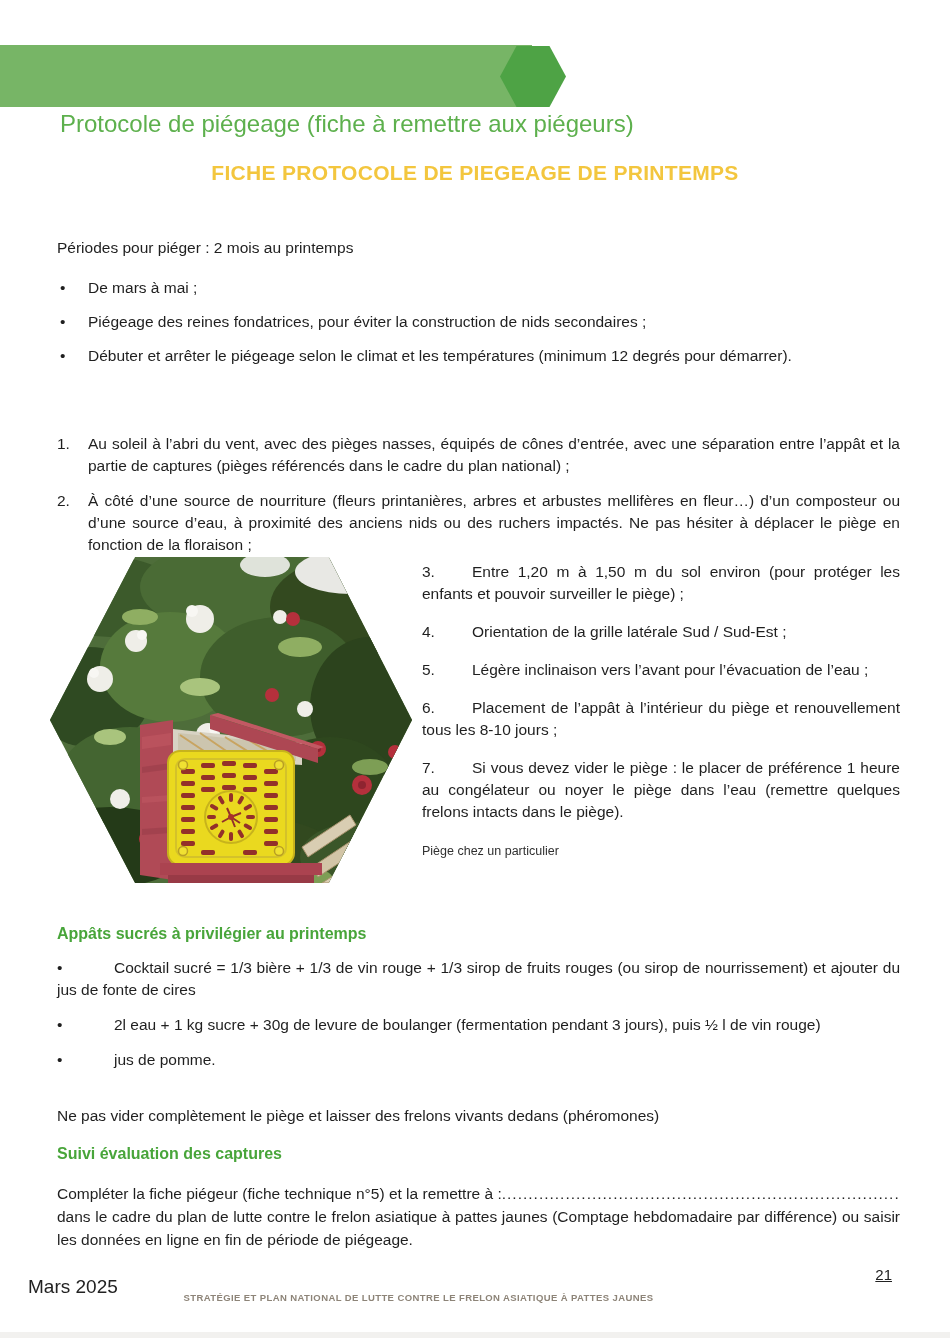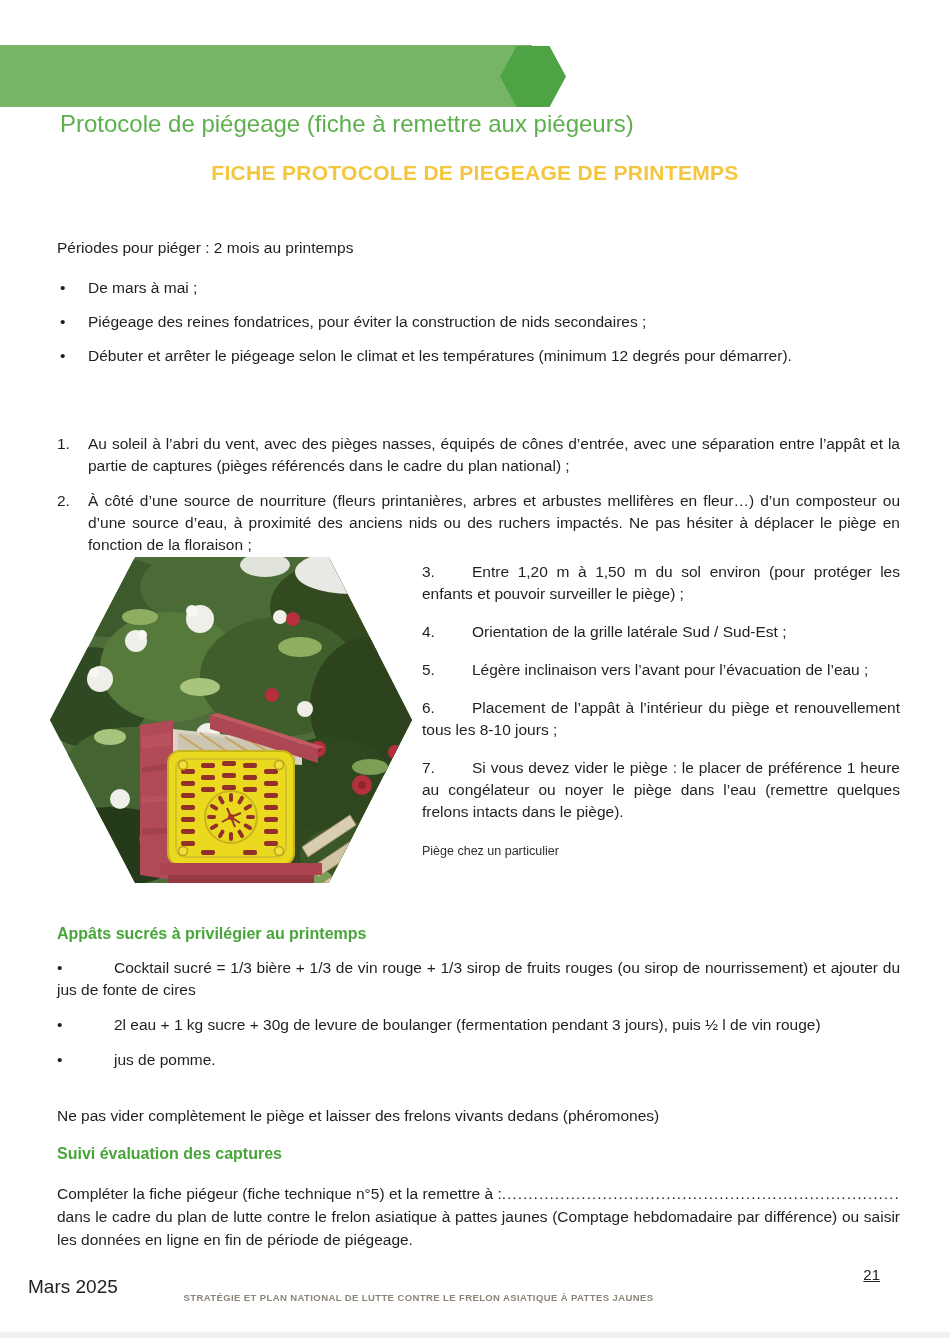--- a/index.html
+++ b/index.html
@@ -55,21 +55,21 @@
   .followup-para{position:absolute;left:57px;top:1182px;width:843px;font-size:15.5px;line-height:23px;}
   .dots-line{display:flex;}
   .dots{flex:1;overflow:hidden;white-space:nowrap;letter-spacing:1px;color:#1f1f1f;}
   .fp-rest{text-align:justify;}
   
   .footer-date{position:absolute;left:28px;top:1276px;font-size:19px;color:#222;}
   .footer-center{
     position:absolute;left:0;top:1280px;width:837px;text-align:center;
     font-size:9.5px;font-weight:bold;color:#8d8478;letter-spacing:.4px;margin-top:12px;
   }
-  .footer-page{position:absolute;right:70px;top:1266px;font-size:15px;color:#222;text-decoration:underline;}
+  .footer-page{position:absolute;right:58px;top:1266px;font-size:15px;color:#222;text-decoration:underline;}
   .bottom-strip{position:absolute;left:0;top:1332px;width:950px;height:6px;background:#f2f1ef;}
 </style>
 </head>
 <body>
 
 <div class="page">
 
   <div class="banner"></div>
   <div class="banner-hex"></div>
   <div class="subtitle">Protocole de piégeage (fiche à remettre aux piégeurs)</div>

